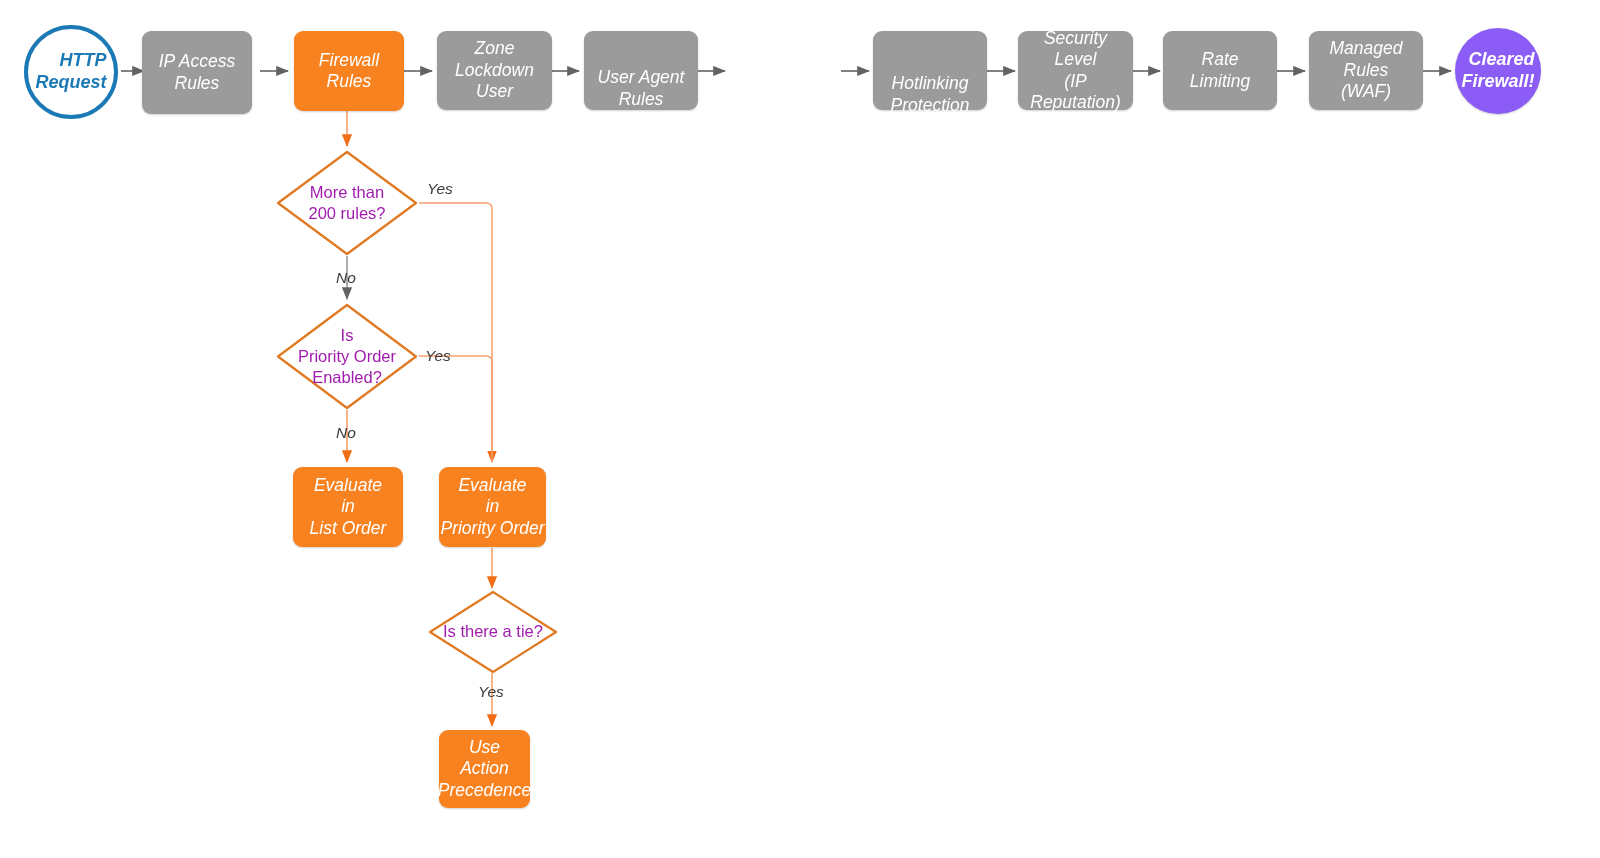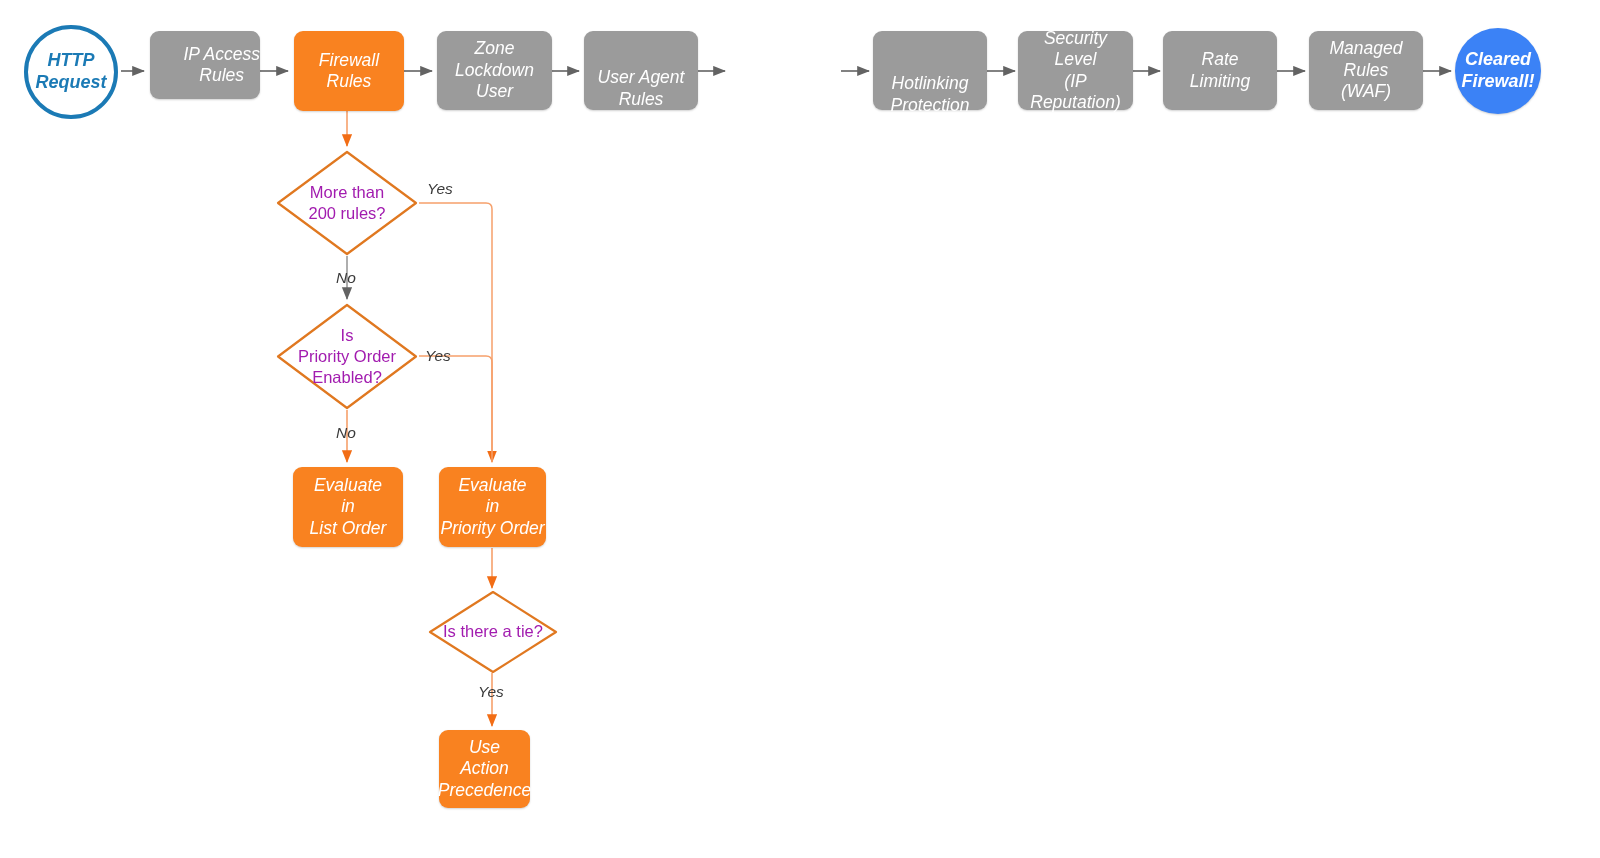--- a/index.html
+++ b/index.html
@@ -50,28 +50,29 @@
   .proc.orange {
     background: #f98220;
     box-shadow: 0 1px 2px rgba(0,0,0,0.18);
   }
 
   .terminator {
     border-radius: 50%;
     font-style: italic;
     font-weight: bold;
     font-size: 18px;
+    text-align: right;
   }
   .terminator.hollow {
     background: #ffffff;
     border: 4px solid #1b7ab5;
     color: #1b7ab5;
   }
   .terminator.filled {
-    background: #3b82f6;
+    background: #8b5cf6;
     color: #ffffff;
     box-shadow: 0 1px 2px rgba(0,0,0,0.18);
   }
 
   .diamond-wrap {
     position: absolute;
   }
   .diamond-wrap svg {
     position: absolute;
     left: 0;
@@ -142,21 +143,21 @@
     <path d="M492,548 L492,588" stroke="#f6a06b" stroke-width="1.6" fill="none" marker-end="url(#arrow-orange)"></path>
 
     <path d="M492,673 L492,726" stroke="#f6a06b" stroke-width="1.6" fill="none" marker-end="url(#arrow-orange)"></path>
   </svg>
 
   <div class="node terminator hollow" style="left:24px; top:25px; width:94px; height:94px;">
     <span style="white-space:pre-line;">HTTP
 Request</span>
   </div>
 
-  <div class="node proc gray" style="left:150px; top:31px; width:110px; height:68px;justify-content:flex-end;">
+  <div class="node proc gray" style="left:142px; top:31px; width:110px; height:83px;">
     <span style="white-space:pre-line;">IP Access
 Rules</span>
   </div>
 
   <div class="node proc orange" style="left:294px; top:31px; width:110px; height:80px;">
     <span style="white-space:pre-line;">Firewall
 Rules</span>
   </div>
 
   <div class="node proc gray" style="left:437px; top:31px; width:115px; height:79px;">

